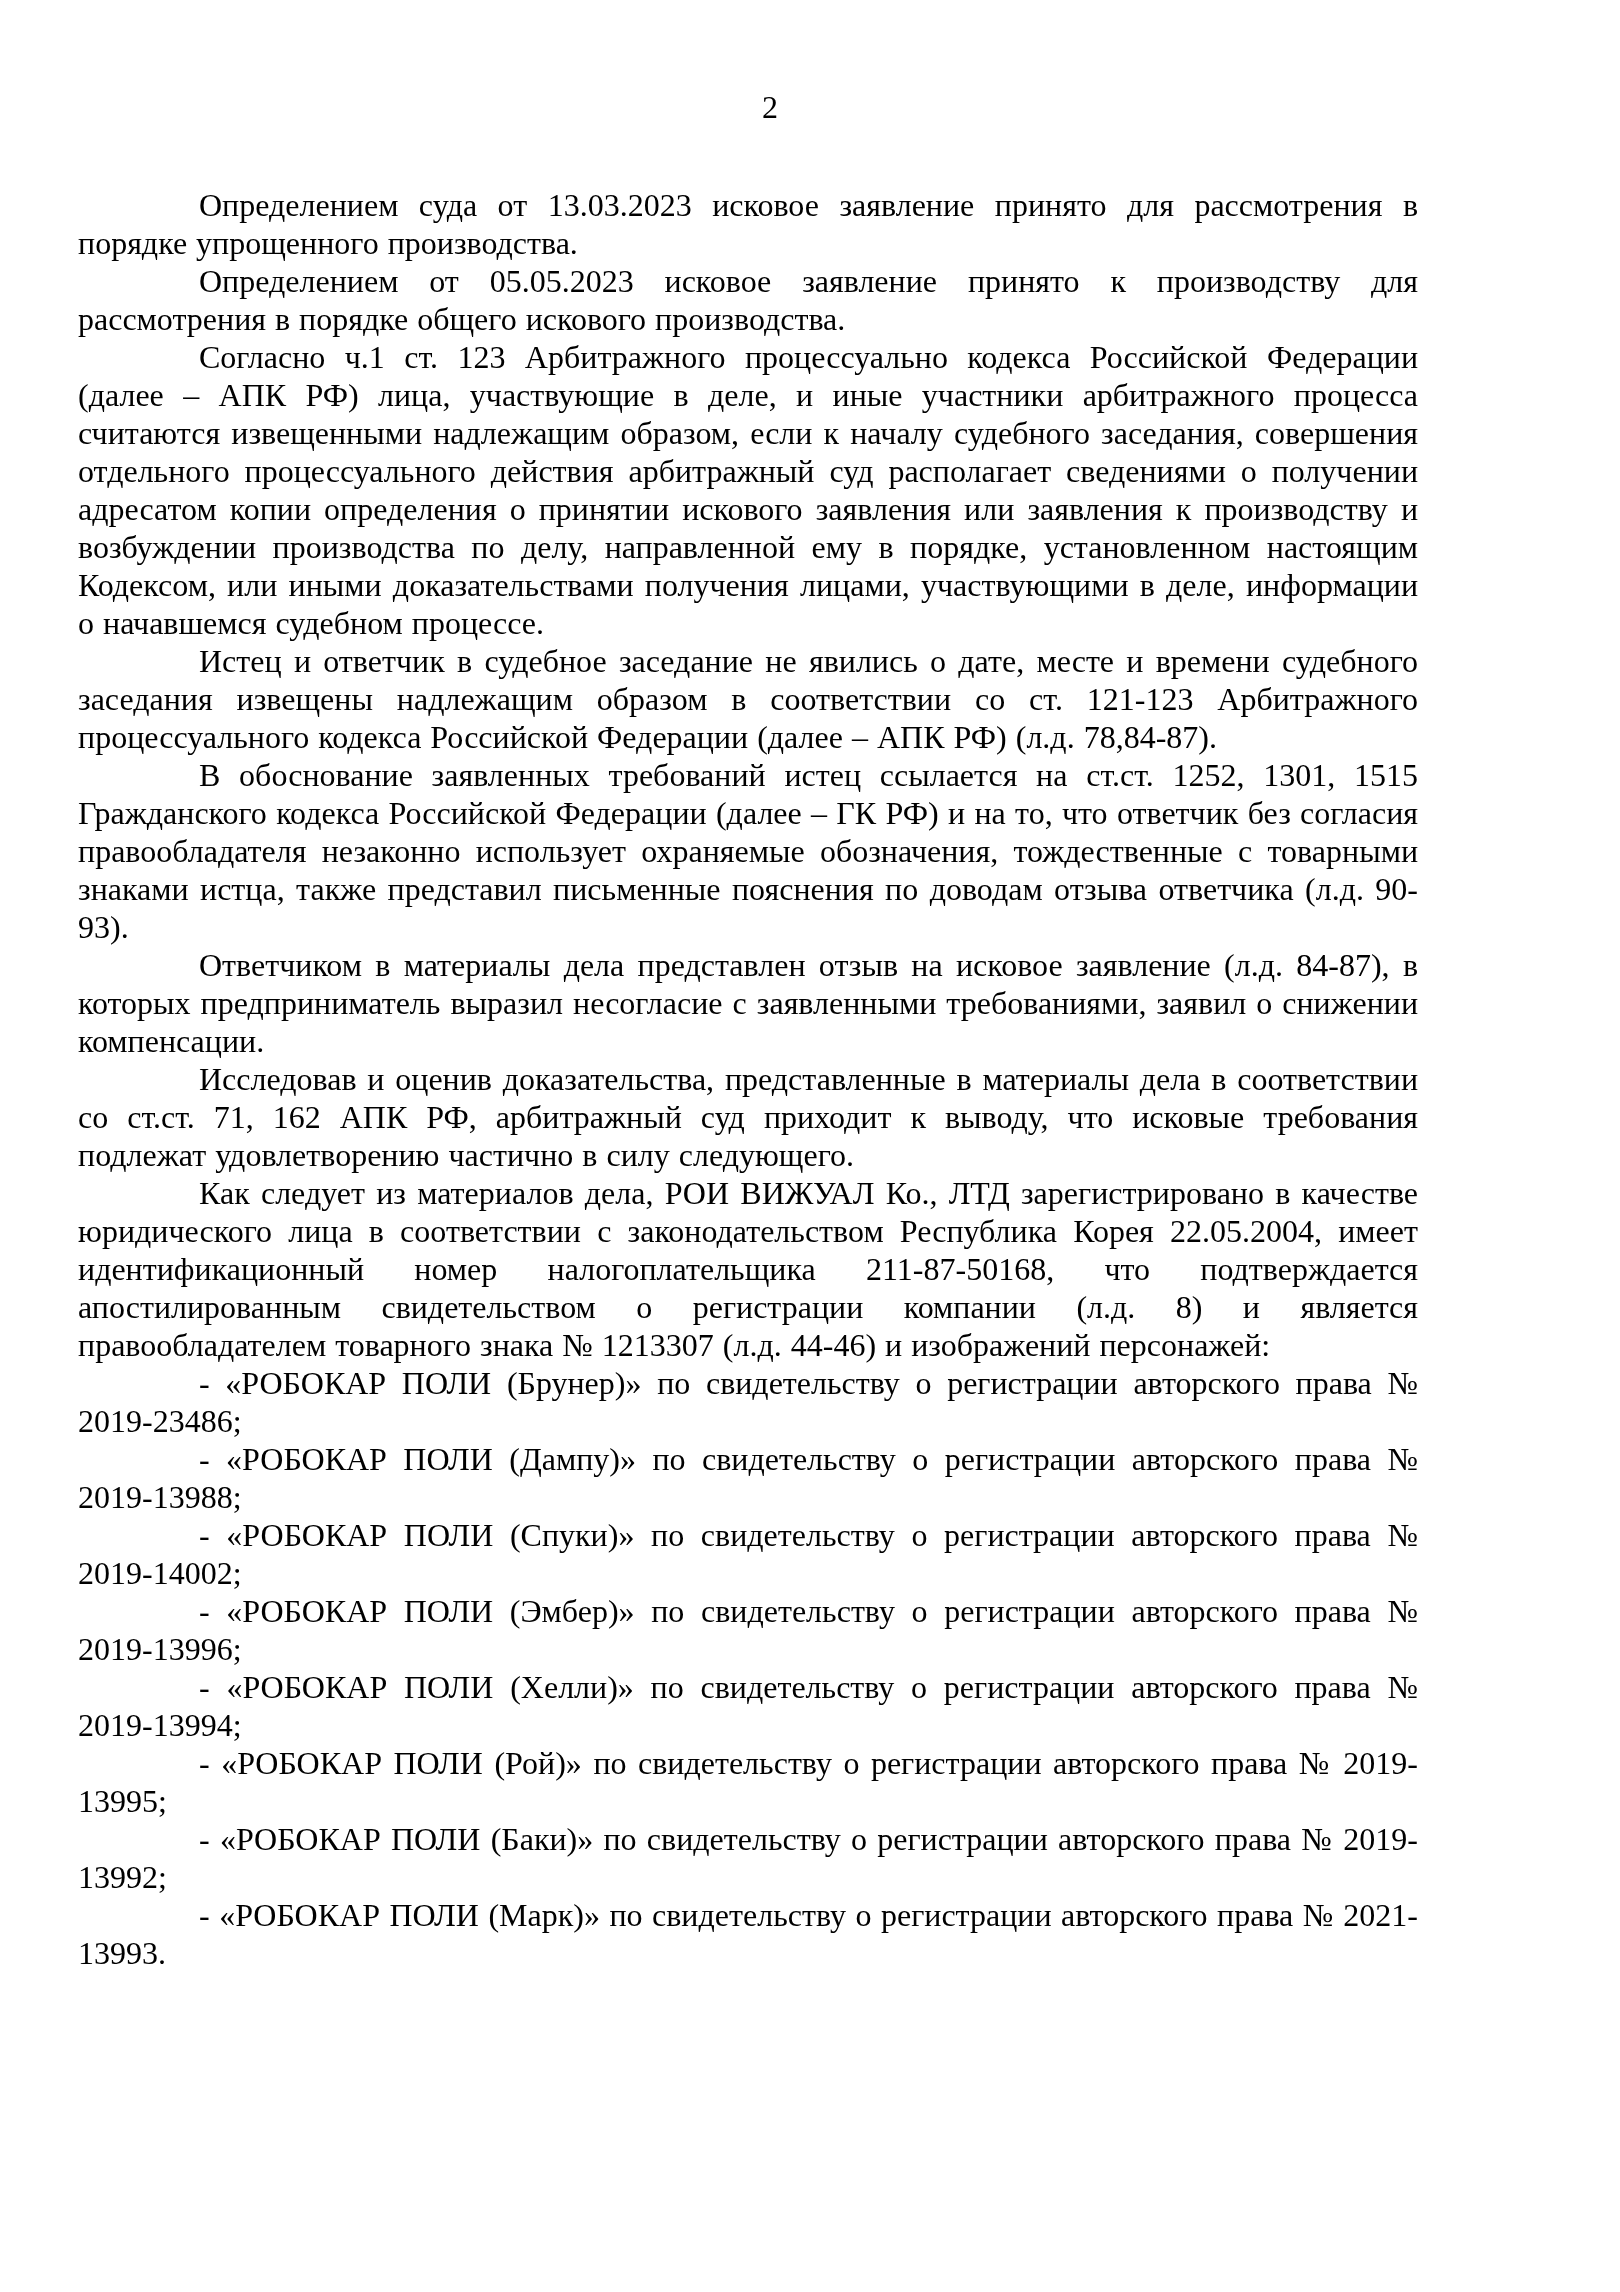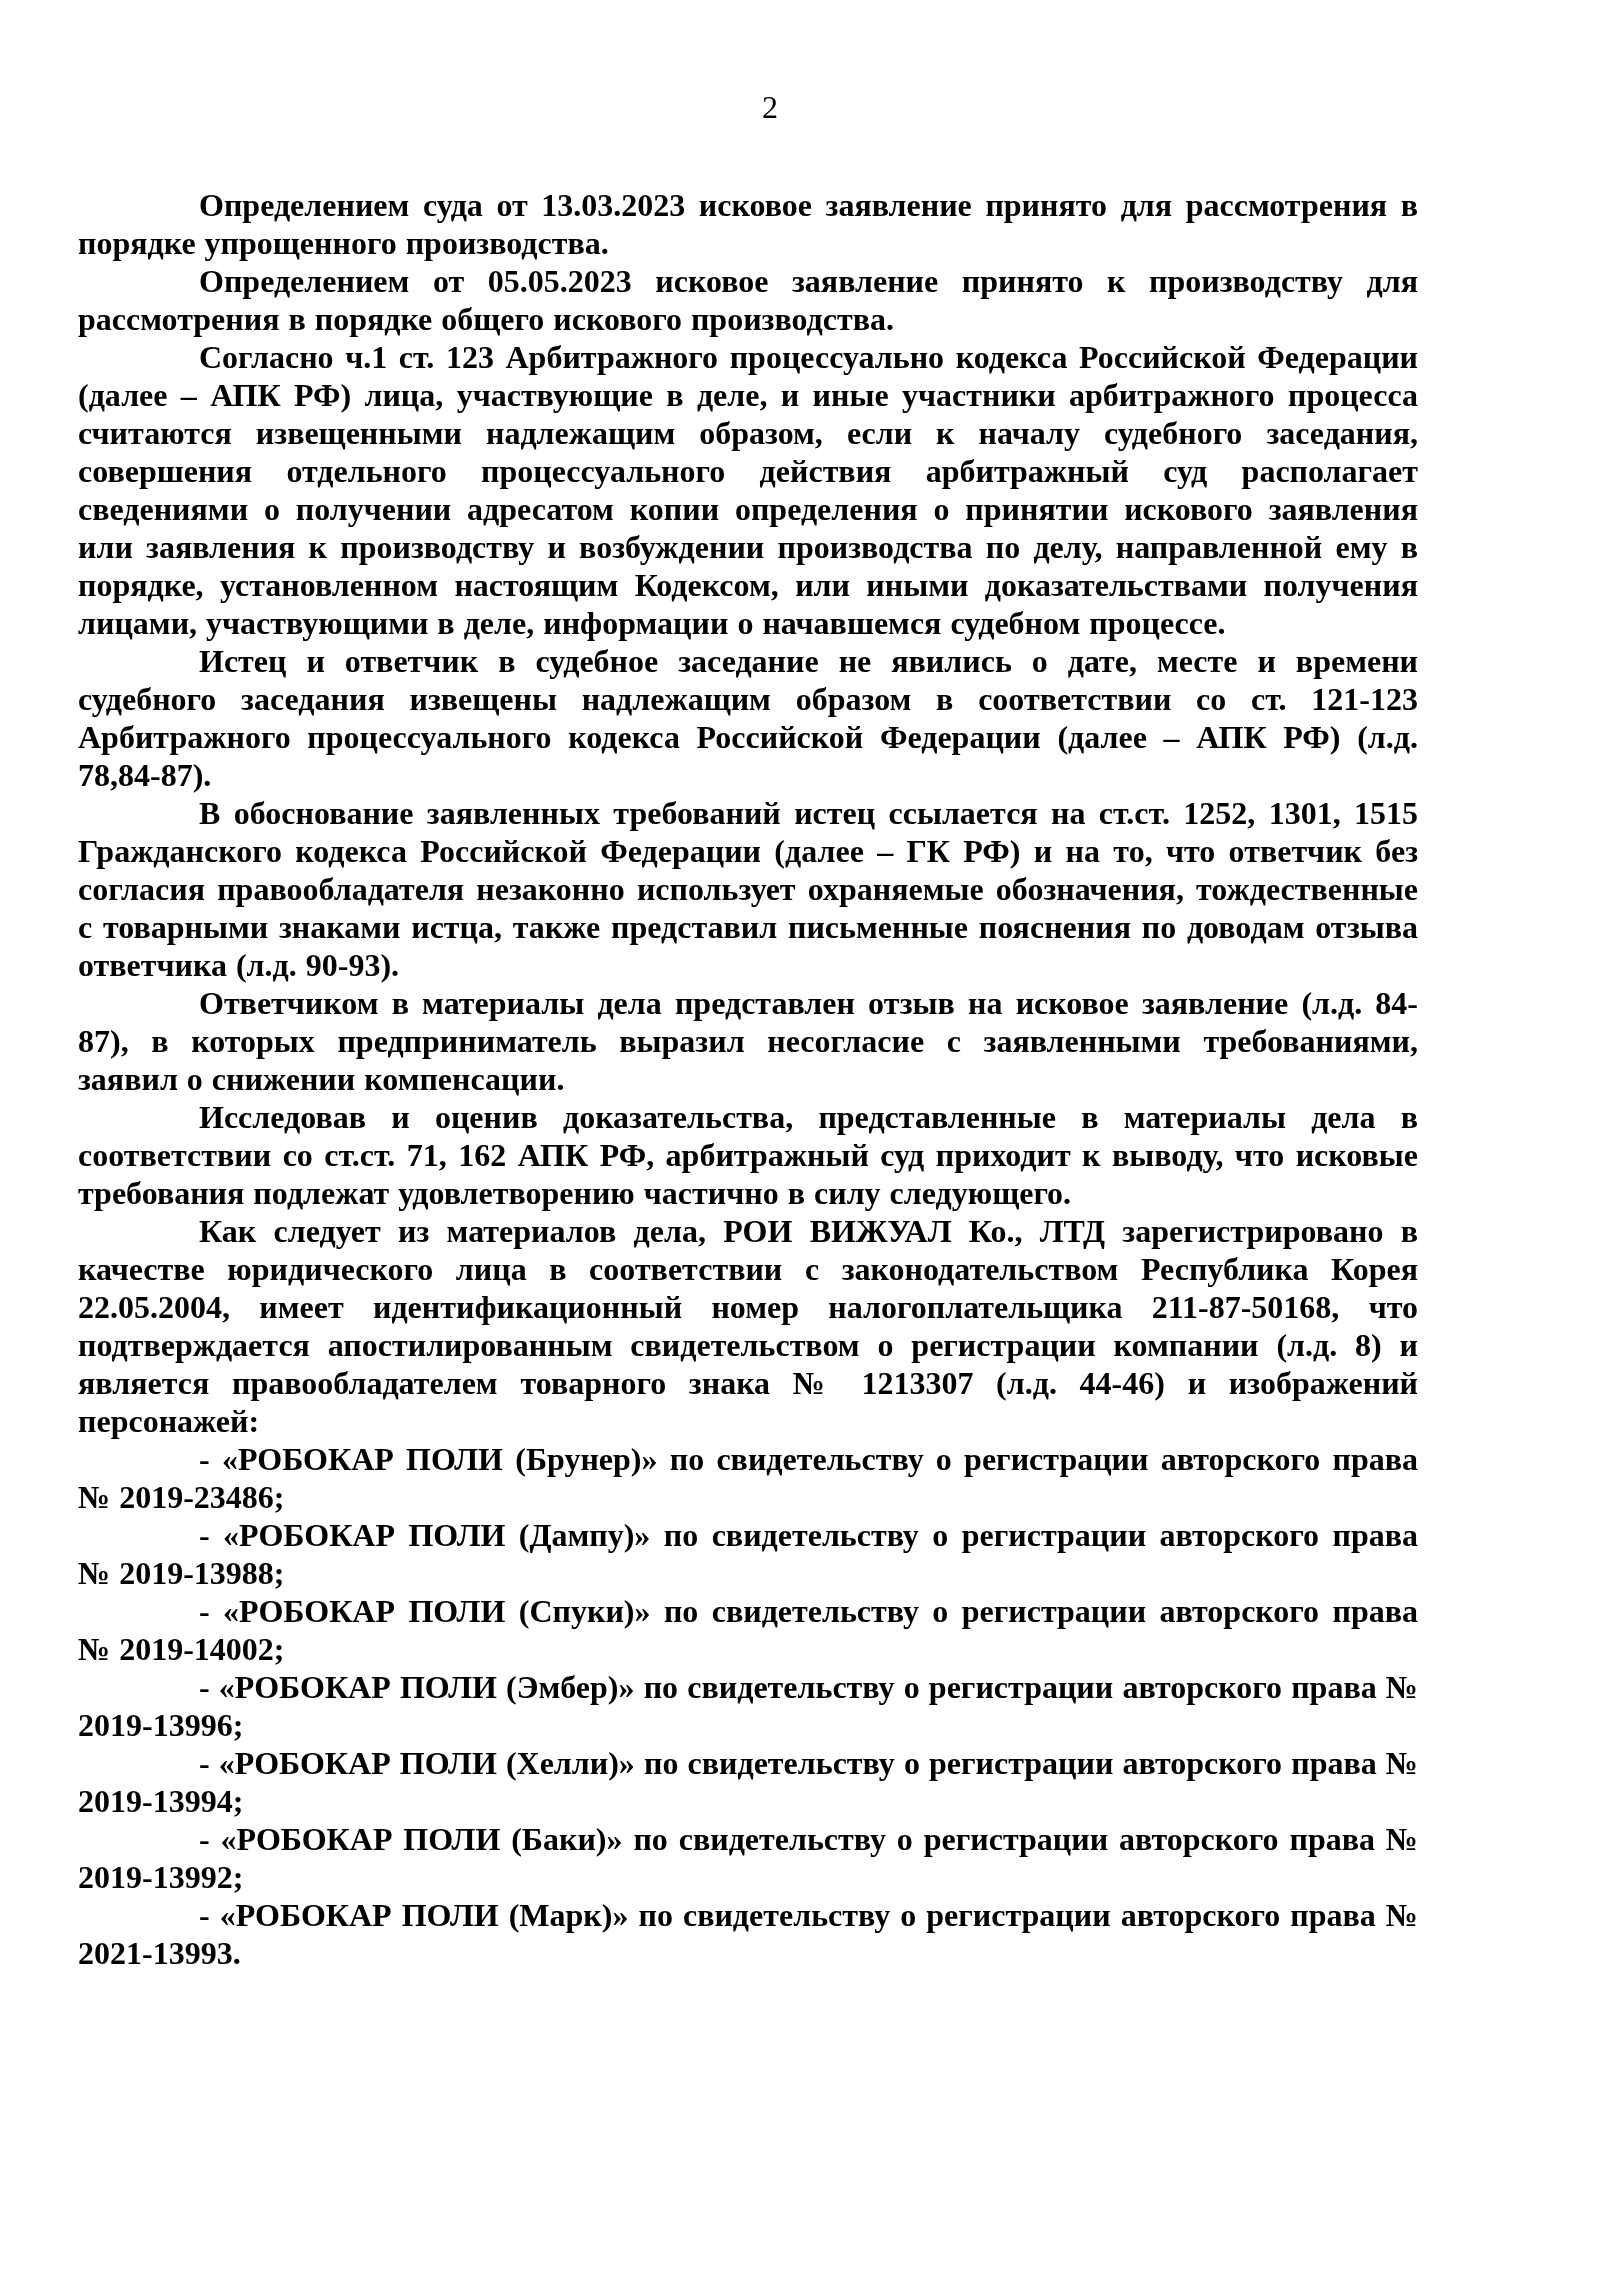--- a/index.html
+++ b/index.html
@@ -26,21 +26,20 @@
     line-height: 38px;
   }
   .content {
     position: absolute;
     top: 186px;
     left: 78px;
     width: 1340px;
     font-size: 32px;
     line-height: 38px;
     text-align: justify;
-    font-weight: bold;
   }
   .content p {
     margin: 0;
     padding: 0;
     text-indent: 121px;
     word-spacing: 1px;
   }
 </style>
 </head>
 <body>
@@ -55,17 +54,18 @@
     <p>Истец и ответчик в судебное заседание не явились о дате, месте и времени судебного заседания извещены надлежащим образом в соответствии со ст. 121-123 Арбитражного процессуального кодекса Российской Федерации (далее – АПК РФ) (л.д. 78,84-87).</p>
     <p>В обоснование заявленных требований истец ссылается на ст.ст. 1252, 1301, 1515 Гражданского кодекса Российской Федерации (далее – ГК РФ) и на то, что ответчик без согласия правообладателя незаконно использует охраняемые обозначения, тождественные с товарными знаками истца, также представил письменные пояснения по доводам отзыва ответчика (л.д. 90-93).</p>
     <p>Ответчиком в материалы дела представлен отзыв на исковое заявление (л.д. 84-87), в которых предприниматель выразил несогласие с заявленными требованиями, заявил о снижении компенсации.</p>
     <p>Исследовав и оценив доказательства, представленные в материалы дела в соответствии со ст.ст. 71, 162 АПК РФ, арбитражный суд приходит к выводу, что исковые требования подлежат удовлетворению частично в силу следующего.</p>
     <p>Как следует из материалов дела, РОИ ВИЖУАЛ Ко., ЛТД зарегистрировано в качестве юридического лица в соответствии с законодательством Республика Корея 22.05.2004, имеет идентификационный номер налогоплательщика 211-87-50168, что подтверждается апостилированным свидетельством о регистрации компании (л.д. 8) и является правообладателем товарного знака № 1213307 (л.д. 44-46) и изображений персонажей:</p>
     <p>- «РОБОКАР ПОЛИ (Брунер)» по свидетельству о регистрации авторского права № 2019-23486;</p>
     <p>- «РОБОКАР ПОЛИ (Дампу)» по свидетельству о регистрации авторского права № 2019-13988;</p>
     <p>- «РОБОКАР ПОЛИ (Спуки)» по свидетельству о регистрации авторского права № 2019-14002;</p>
     <p>- «РОБОКАР ПОЛИ (Эмбер)» по свидетельству о регистрации авторского права № 2019-13996;</p>
     <p>- «РОБОКАР ПОЛИ (Хелли)» по свидетельству о регистрации авторского права № 2019-13994;</p>
+    <p>- «РОБОКАР ПОЛИ (Рой)» по свидетельству о регистрации авторского права № 2019-13995;</p>
     <p>- «РОБОКАР ПОЛИ (Баки)» по свидетельству о регистрации авторского права № 2019-13992;</p>
     <p>- «РОБОКАР ПОЛИ (Марк)» по свидетельству о регистрации авторского права № 2021-13993.</p>
   </div>
 </div>
 
 
 </body></html>

